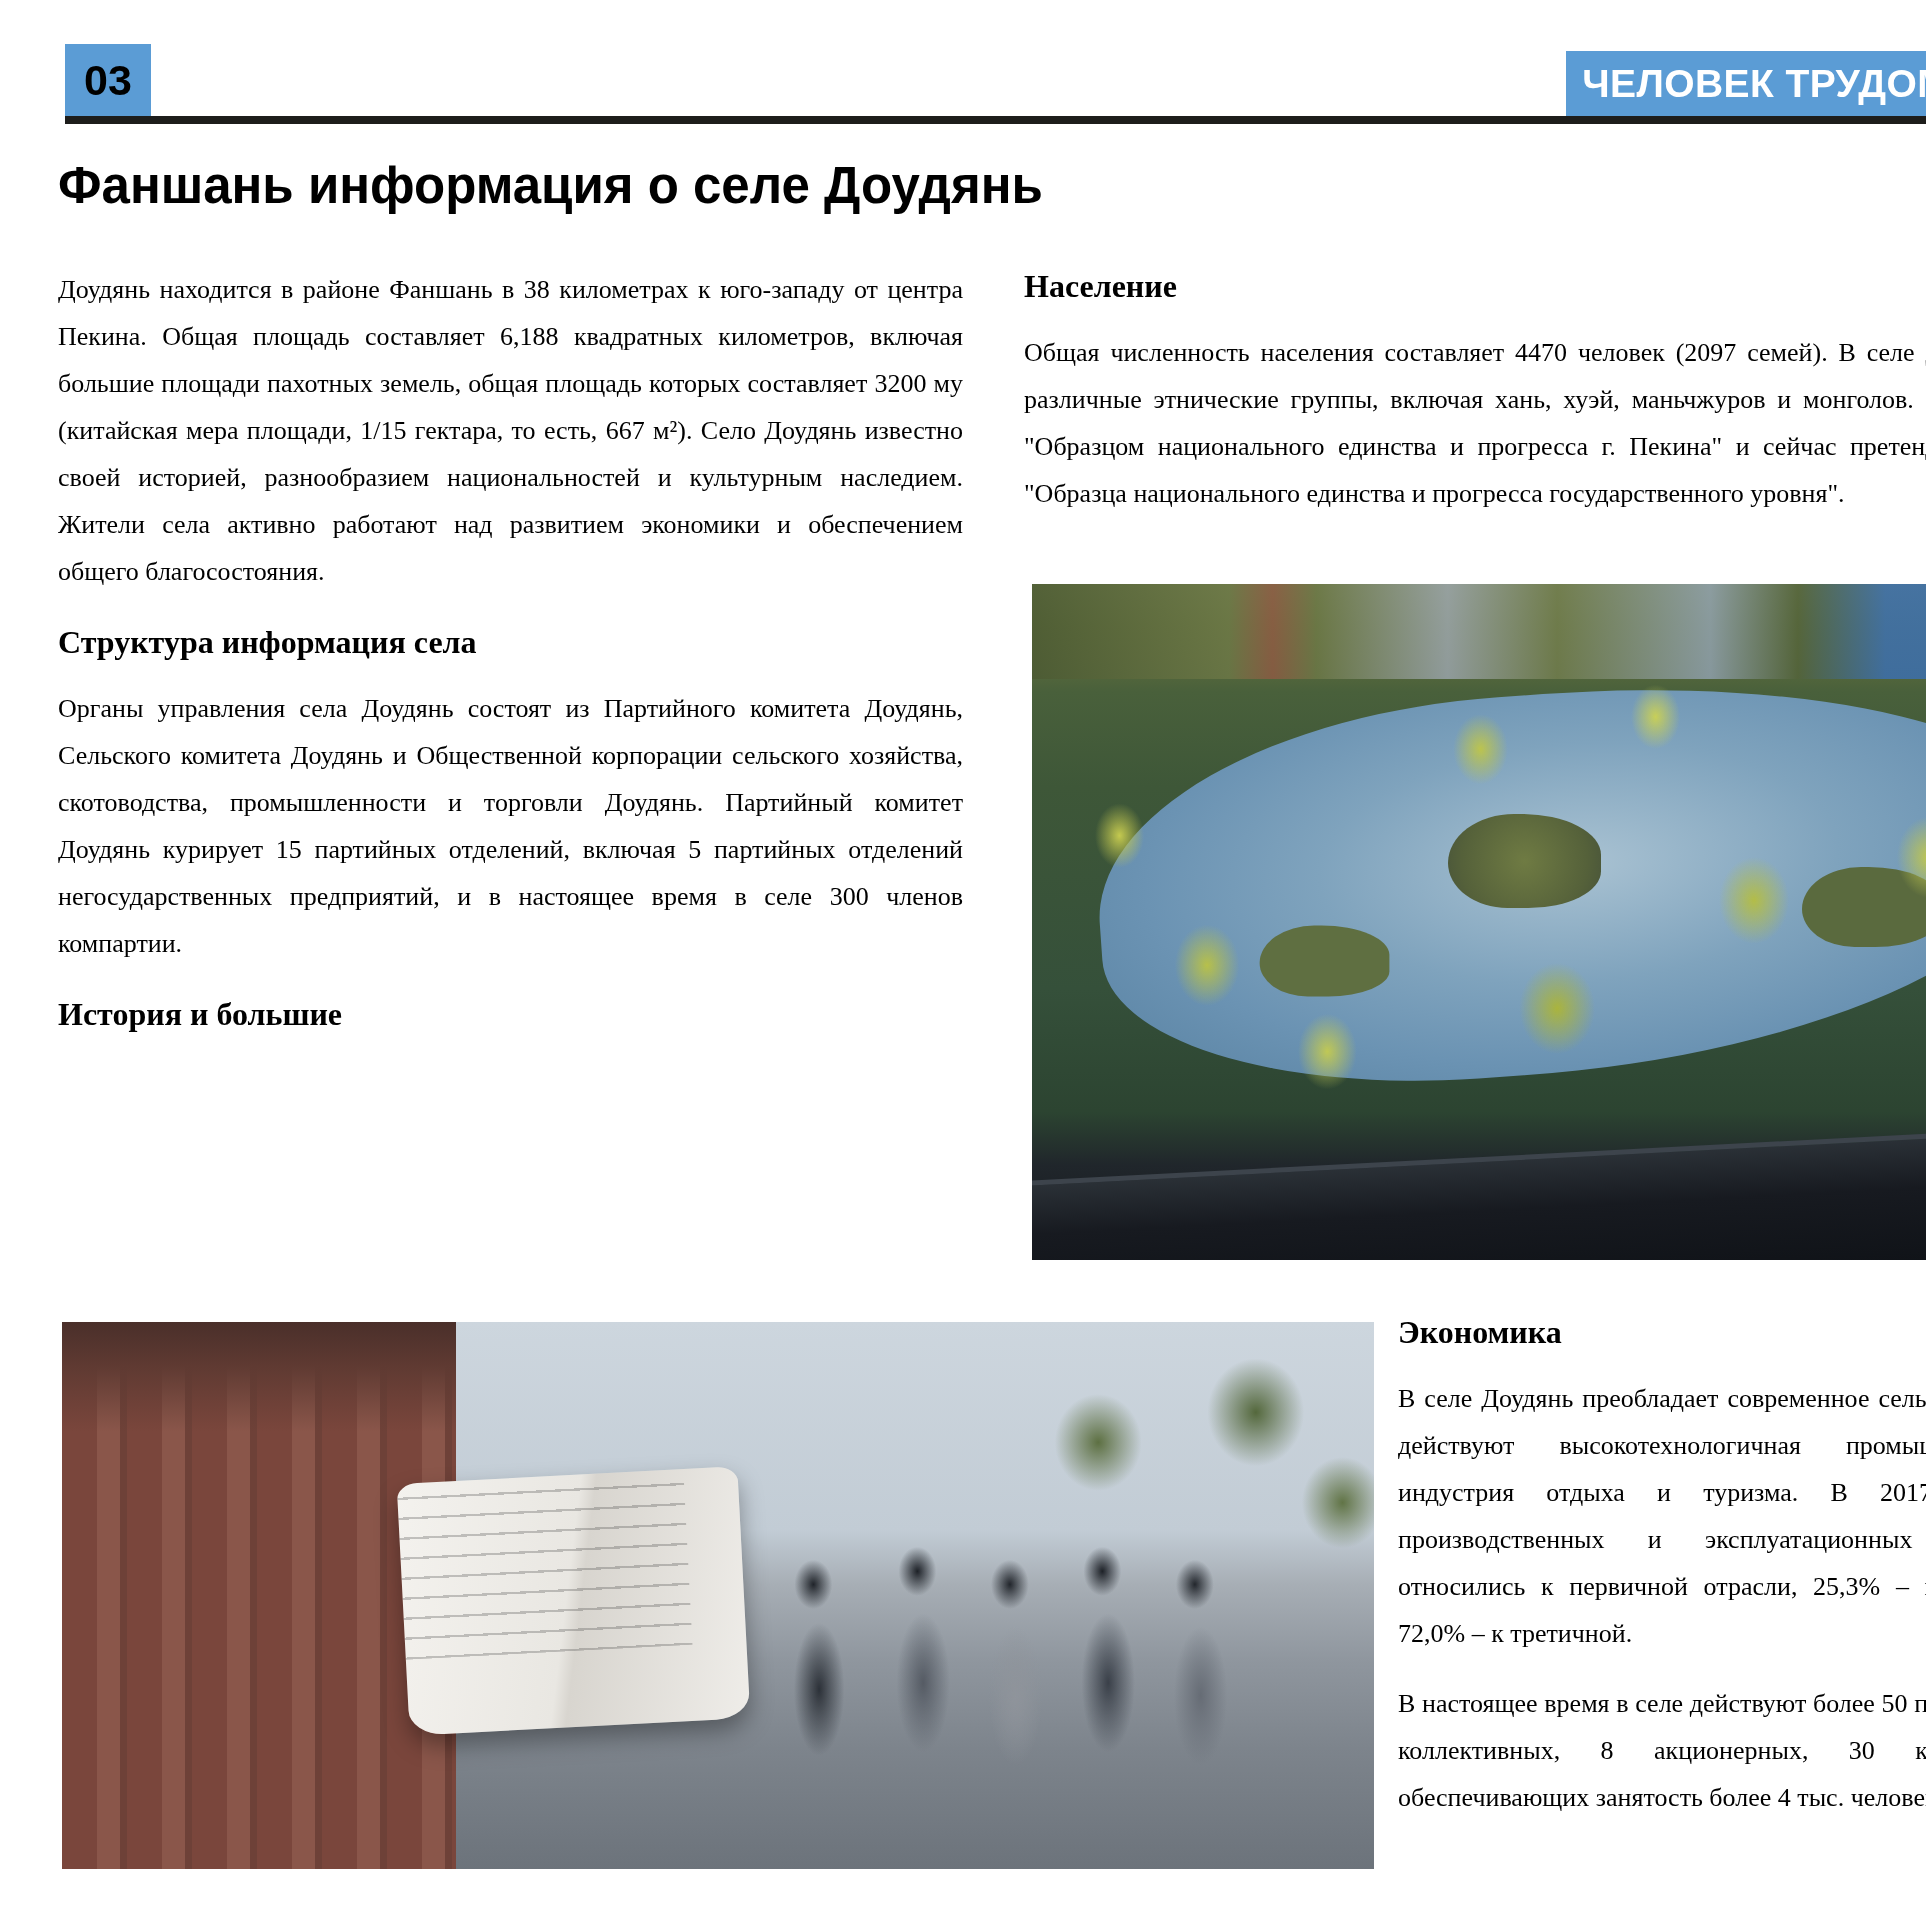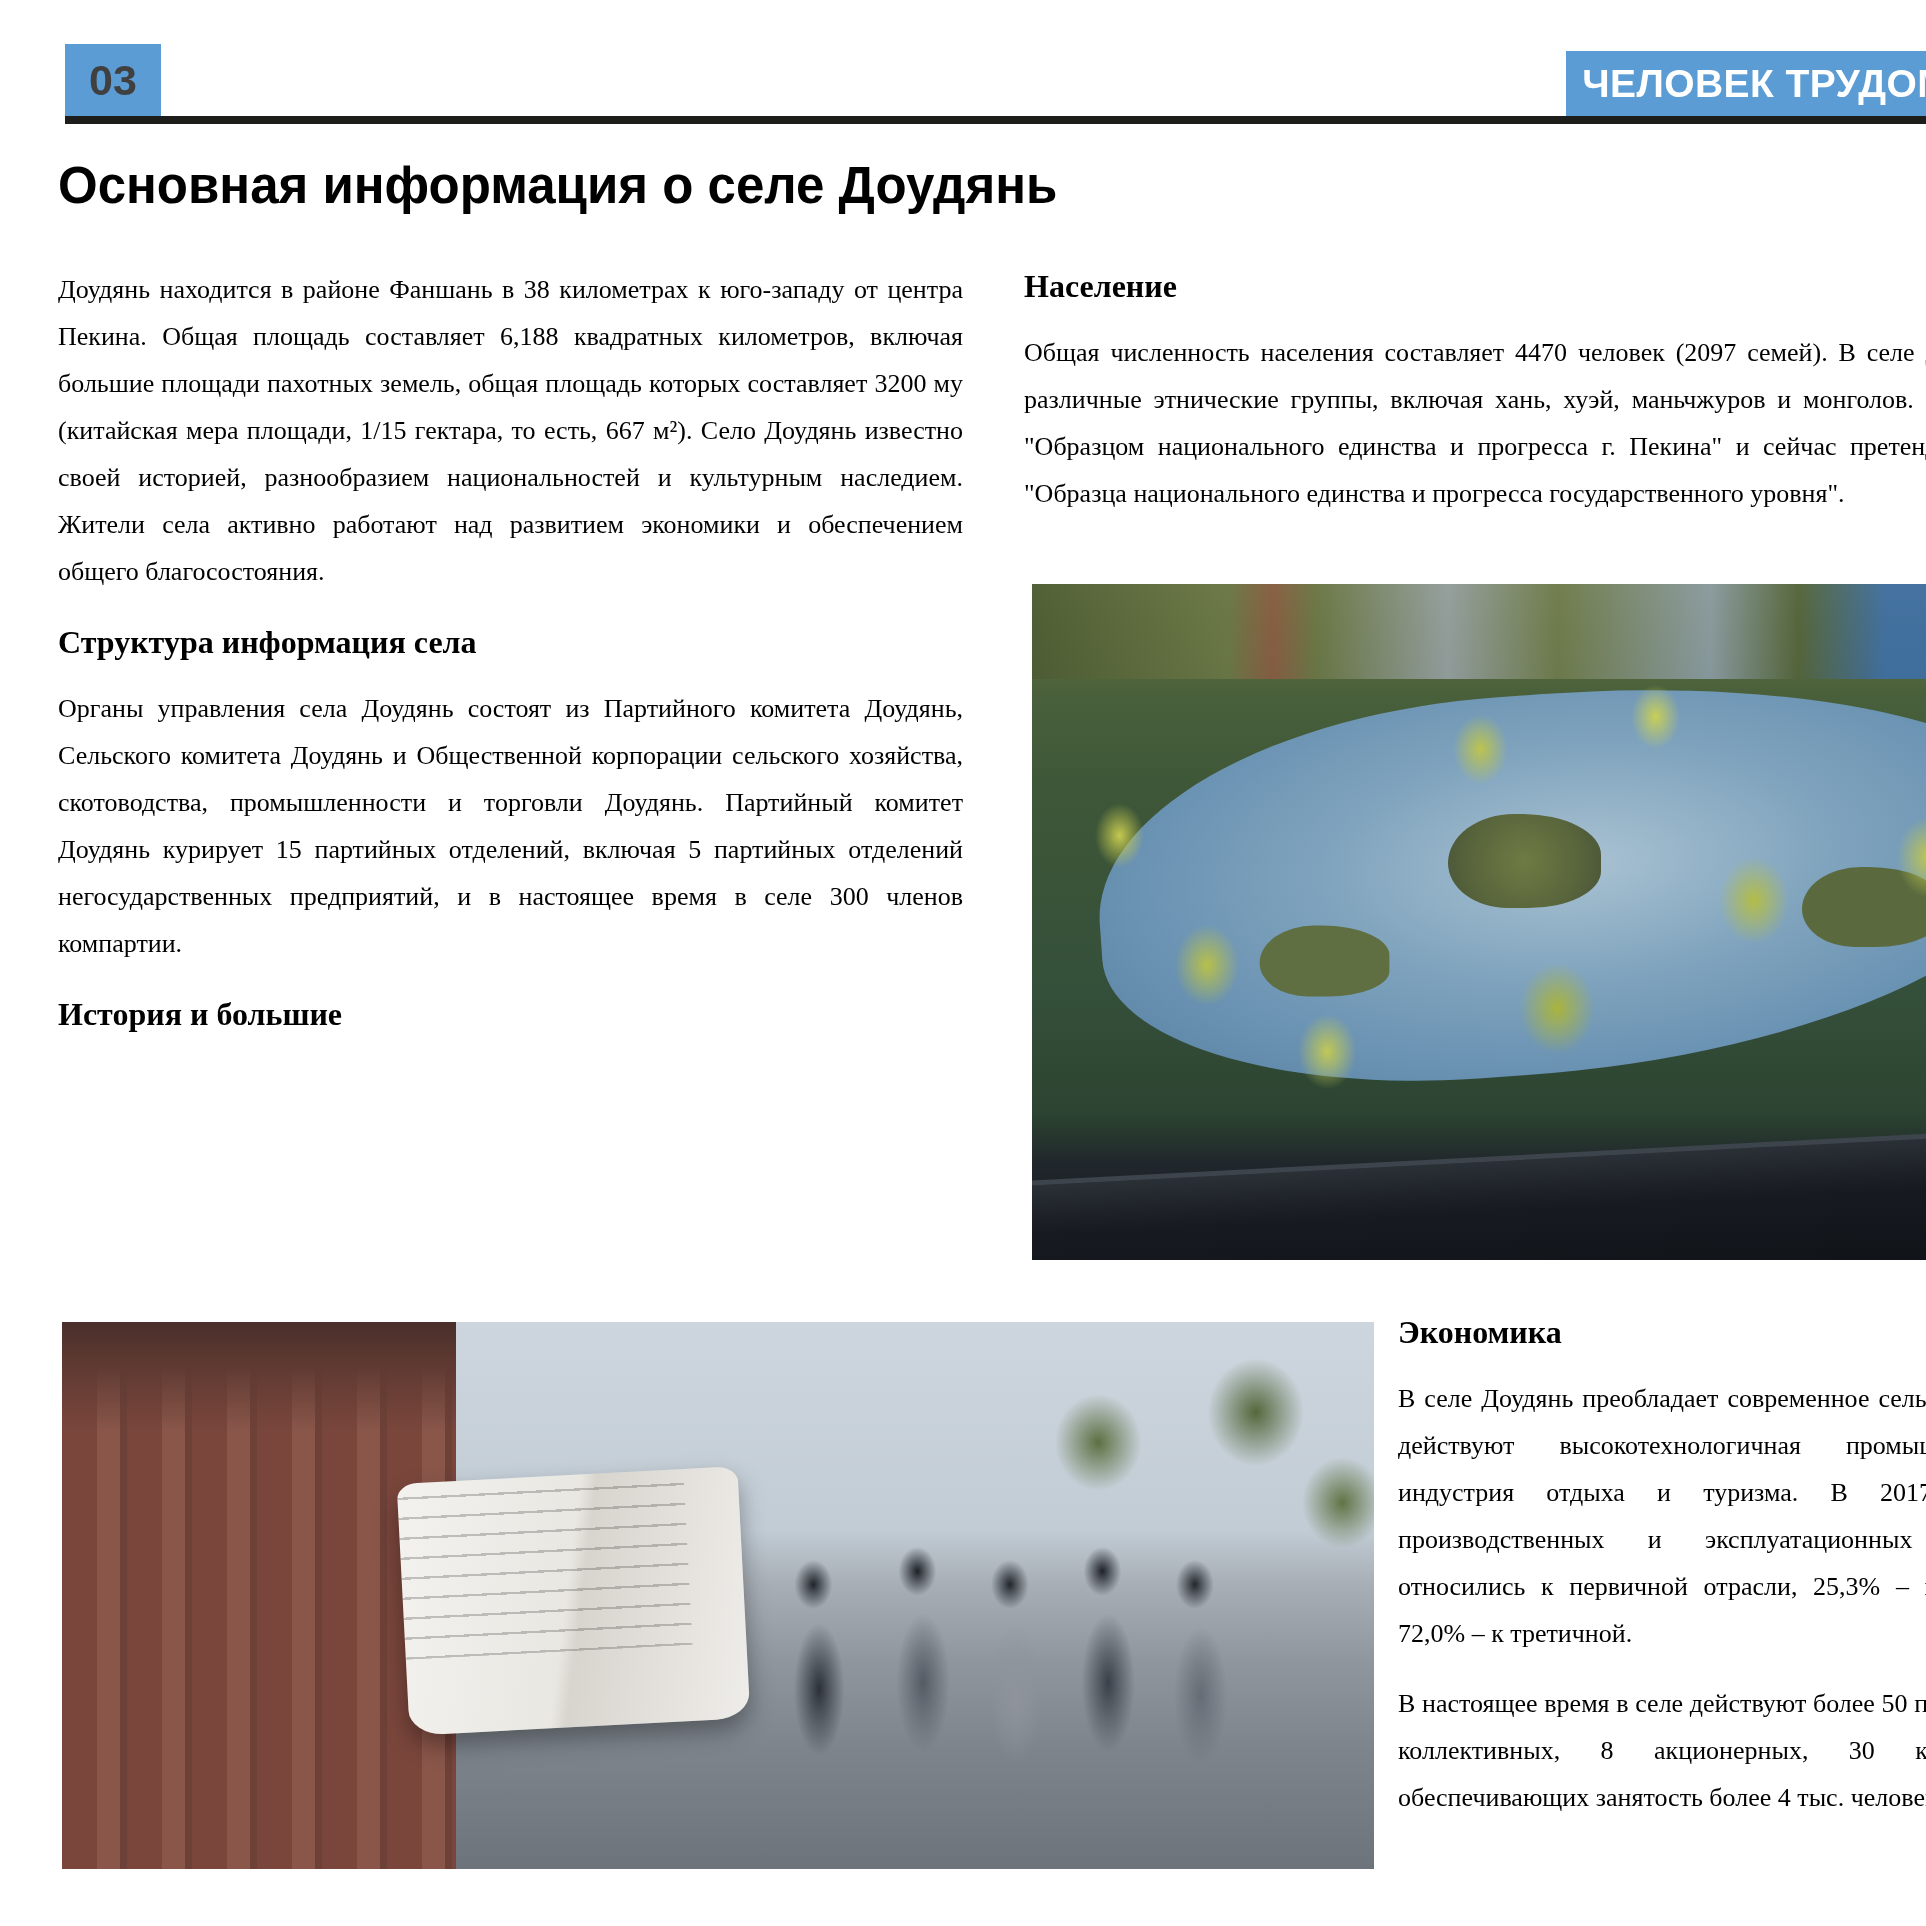--- a/index.html
+++ b/index.html
@@ -11,25 +11,25 @@
     position:relative;
     width:2155px;
     height:3051px;
     background:#ffffff;
     overflow:hidden;
     font-family:"Liberation Serif","DejaVu Serif",serif;
     color:#000;
   }
   
   .page-badge{
-    position:absolute;left:65px;top:44px;width:96px;height:72px;
+    position:absolute;left:65px;top:44px;width:86px;height:72px;
     background:var(--accent);
     display:flex;align-items:center;justify-content:center;
     font-family:"Liberation Sans","DejaVu Sans",sans-serif;
-    font-weight:bold;font-size:43px;color:#404040;
+    font-weight:bold;font-size:43px;color:#000000;
   }
   .slogan-banner{
     position:absolute;left:1566px;top:51px;width:547px;height:65px;
     background:var(--accent);
     display:flex;align-items:center;justify-content:center;
     font-family:"Liberation Sans","DejaVu Sans",sans-serif;
     font-weight:bold;font-size:39px;color:#fff;white-space:nowrap;
     letter-spacing:0.4px;
   }
   .rule{position:absolute;background:var(--rule);}
@@ -160,21 +160,21 @@
 <div class="page">
 
   <div class="page-badge">
     <span>03</span>
   </div>
   <div class="slogan-banner">
     <span>ЧЕЛОВЕК ТРУДОМ ВЕЛИК</span>
   </div>
   <div class="rule rule-top"></div>
 
-  <div class="h1 h1-village">Основная информация о селе Доудянь</div>
+  <div class="h1 h1-village">Фаншань информация о селе Доудянь</div>
 
   <div class="col col-left-top">
     <p>Доудянь находится в районе Фаншань в 38 километрах к юго-западу от центра Пекина. Общая площадь составляет 6,188 квадратных километров, включая большие площади пахотных земель, общая площадь которых составляет 3200 му (китайская мера площади, 1/15 гектара, то есть, 667 м²). Село Доудянь известно своей историей, разнообразием национальностей и культурным наследием. Жители села активно работают над развитием экономики и обеспечением общего благосостояния.</p>
     <h3 class="h2 mt70">Структура информация села</h3>
     <p class="mt60">Органы управления села Доудянь состоят из Партийного комитета Доудянь, Сельского комитета Доудянь и Общественной корпорации сельского хозяйства, скотоводства, промышленности и торговли Доудянь. Партийный комитет Доудянь курирует 15 партийных отделений, включая 5 партийных отделений негосударственных предприятий, и в настоящее время в селе 300 членов компартии.</p>
     <h3 class="h2 mt70">История и большие</h3>
   </div>
 
   <div class="col col-right-top">
     <h3 class="h2">Население</h3>

